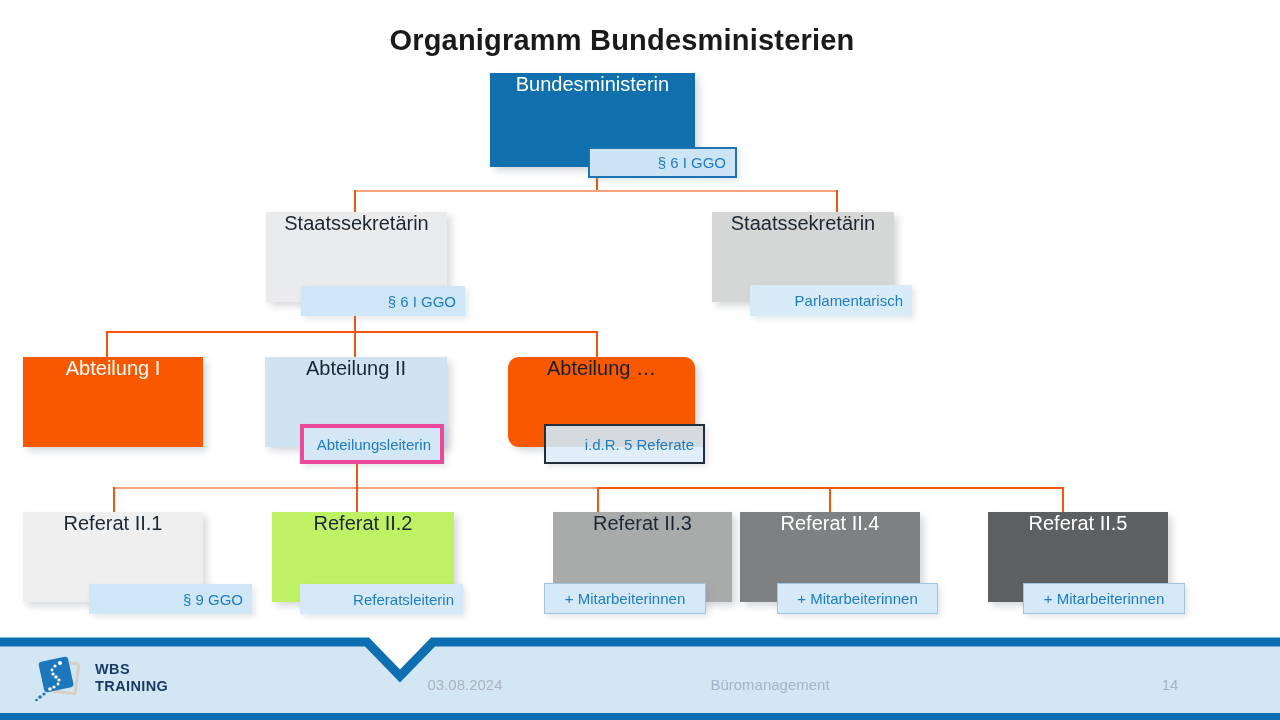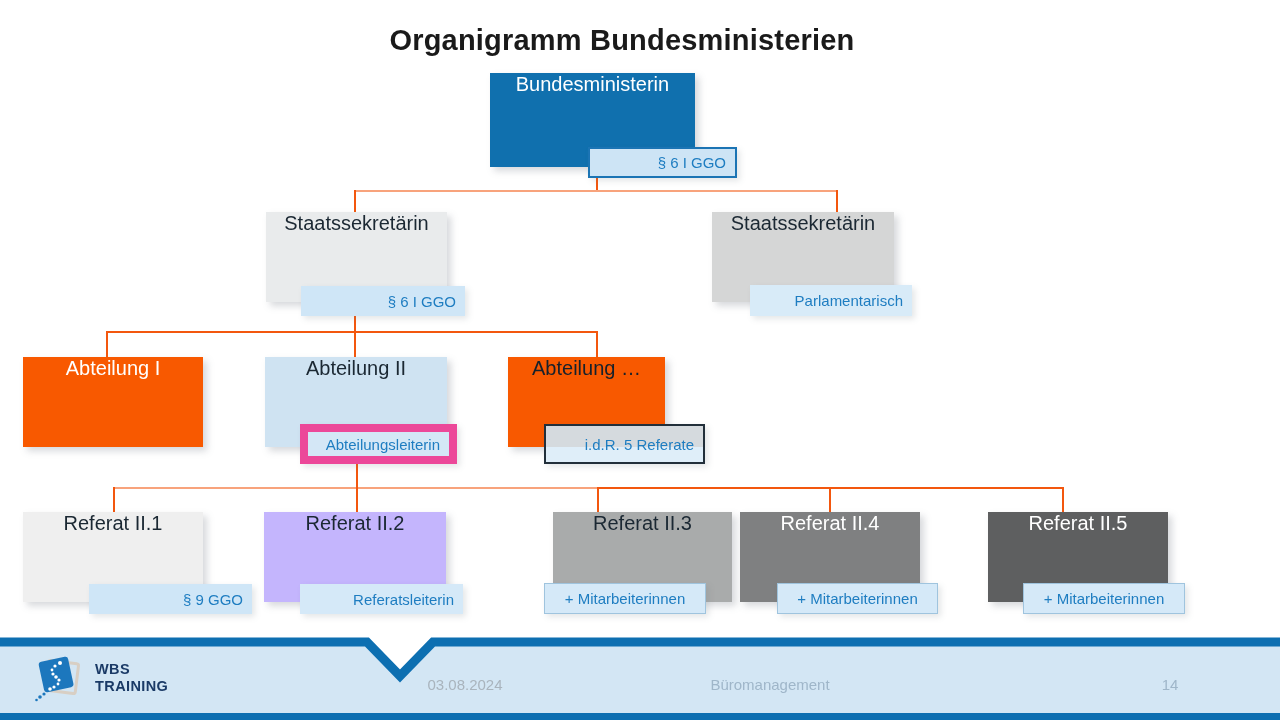--- a/index.html
+++ b/index.html
@@ -26,28 +26,28 @@
 
   #n-st1{left:266px;top:212px;width:181px;height:90px;background:#e9ebec;}
   #t-st1{left:301px;top:286px;width:164px;height:30px;}
   #n-st2{left:712px;top:212px;width:182px;height:90px;background:#d5d6d6;}
   #t-st2{left:750px;top:285px;width:162px;height:31px;background:#d8ebf8;}
 
   #n-ab1{left:23px;top:357px;width:180px;height:90px;background:#f85900;}
   #t-ab1{left:60px;top:428px;width:163px;height:34px;border:2px solid #f85900;
          background:linear-gradient(180deg,#d2d6d9 0%,#d2d6d9 55%,#dcebf8 55%,#dcebf8 100%);}
   #n-ab2{left:265px;top:357px;width:182px;height:90px;background:#cfe3f2;}
-  #t-ab2{left:300px;top:424px;width:157px;height:40px;background:#d4e7f6;border:8px solid #ec4899;}
-  #n-ab3{left:508px;top:357px;width:157px;height:90px;background:#f85900;color:#16212b;}
+  #t-ab2{left:300px;top:424px;width:144px;height:40px;background:#d4e7f6;border:4px solid #ec4899;}
+  #n-ab3{left:508px;top:357px;width:187px;height:90px;background:#f85900;color:#16212b;border-radius:11px;}
   #t-ab3{left:544px;top:424px;width:161px;height:40px;border:2px solid #222f3a;
          background:linear-gradient(180deg,#d5dade 0%,#d5dade 57%,#dfeef9 57%,#dfeef9 100%);}
 
   #n-r1{left:23px;top:512px;width:180px;height:90px;background:#efefef;}
   #t-r1{left:60px;top:584px;width:163px;height:30px;margin-left:29px;}
-  #n-r2{left:264px;top:512px;width:182px;height:90px;background:#c4b5fd;}
+  #n-r2{left:272px;top:512px;width:182px;height:90px;background:#bef264;}
   #t-r2{left:300px;top:584px;width:163px;height:30px;background:#d5e9f8;}
   #n-r3{left:508px;top:512px;width:179px;height:90px;background:#a9abab;margin-left:45px;}
   #t-r3{left:544px;top:583px;width:162px;height:31px;background:#d5e9f8;border:1px solid #9fc4de;}
   #n-r4{left:740px;top:512px;width:180px;height:90px;background:#7f8081;}
   #t-r4{left:777px;top:583px;width:161px;height:31px;background:#d5e9f8;border:1px solid #9fc4de;}
   #n-r5{left:988px;top:512px;width:180px;height:90px;background:#5e5f60;}
   #t-r5{left:1023px;top:583px;width:162px;height:31px;background:#d5e9f8;border:1px solid #9fc4de;}
 
   
   .vl{position:absolute;width:2px;background:#f3570e;}

